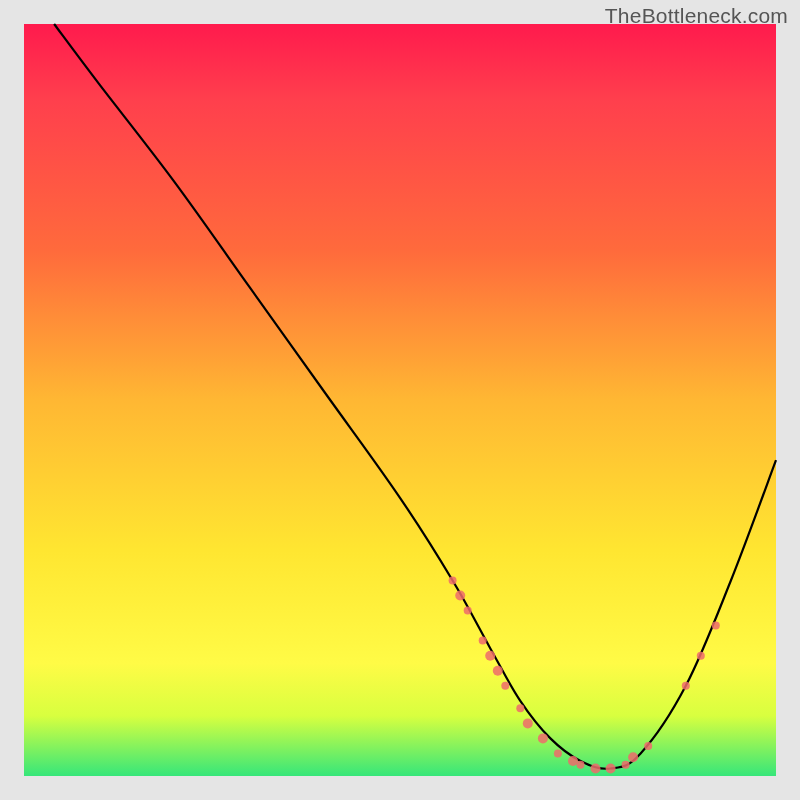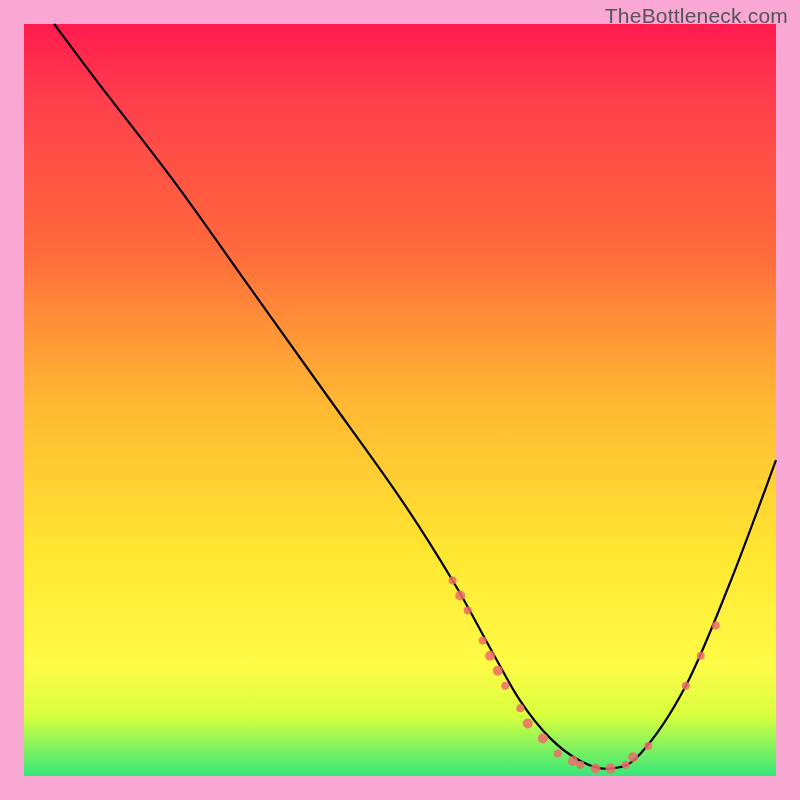--- a/index.html
+++ b/index.html
@@ -8,21 +8,21 @@
     width: 800px;
     height: 800px;
     background: #000;
     font-family: Arial, Helvetica, sans-serif;
     overflow: hidden;
   }
   .frame {
     position: relative;
     width: 800px;
     height: 800px;
-    background: #f9a8d4;
+    background: #e5e5e5;
   }
   .plot-area {
     position: absolute;
     left: 24px;
     top: 24px;
     width: 752px;
     height: 752px;
     
     background: linear-gradient(
       to bottom,

